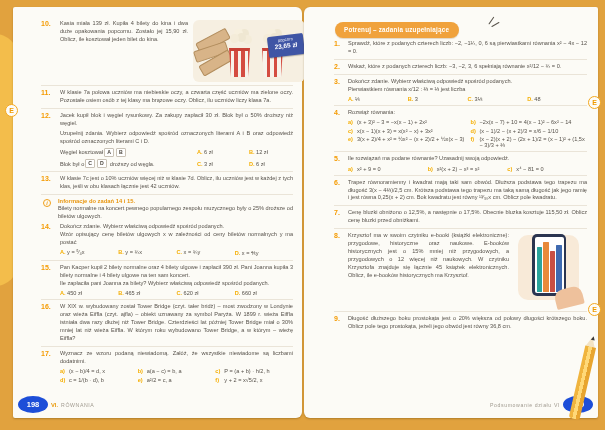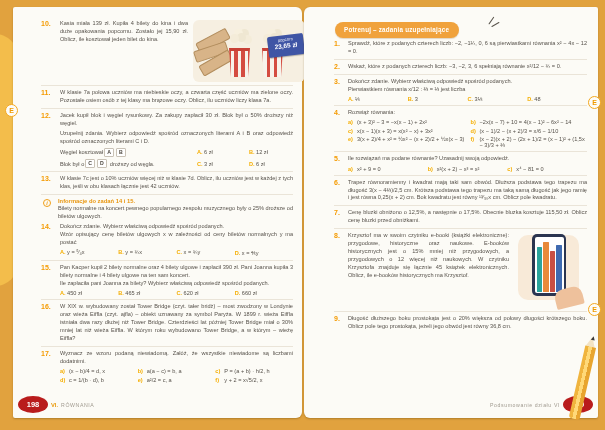--- a/index.html
+++ b/index.html
@@ -60,21 +60,21 @@
   .doodle{position:absolute;left:150px;top:-2px;width:14px;height:12px}
   .doodle i{position:absolute;display:block;width:9px;height:1.3px;background:#5a554d;border-radius:1px}
   .doodle i:nth-child(1){transform:rotate(-55deg);left:2px;top:4px}
   .doodle i:nth-child(2){transform:rotate(-30deg);left:6px;top:8px}
   
   .ebadge{position:absolute;width:13px;height:13px;border-radius:50%;background:#fdfcf8;border:1.5px solid #f3a81f;color:#ef9a00;font-weight:bold;font-size:7px;display:flex;align-items:center;justify-content:center;z-index:5}
   
   .footer{position:absolute;bottom:5px;font-size:5.2px;color:#a09a8f;display:flex;align-items:center;gap:3px}
   .pl .footer{left:5px}
   .pr .footer{right:5px}
-  .pagenum{width:30px;height:17px;border-radius:50%;background:#b91c1c;color:#fff;font-weight:bold;font-size:7.5px;display:flex;align-items:center;justify-content:center}
+  .pagenum{width:30px;height:17px;border-radius:50%;background:#1d4ed8;color:#fff;font-weight:bold;font-size:7.5px;display:flex;align-items:center;justify-content:center}
   .roman{color:#e99a0c;font-weight:bold;font-size:5.8px}
   .chapter{letter-spacing:.6px}
   
   .t8flex{display:flex;gap:6px}
   .t8text{flex:1}
   .phone-wrap{flex:none;position:relative;width:72px;height:76px}
   .phone-bg{position:absolute;inset:3px 8px 8px 3px;background:#f8ead8;border-radius:10px}
   .phone{position:absolute;left:17px;top:2px;width:34px;height:62px;background:#2b3550;border-radius:5px;padding:3px 2.5px}
   .screen{width:100%;height:100%;background:#fff;border-radius:2px;display:flex;gap:1px;padding:2px 2px 1px 2px;align-items:flex-end}
   .book{flex:1;border-radius:.5px}

